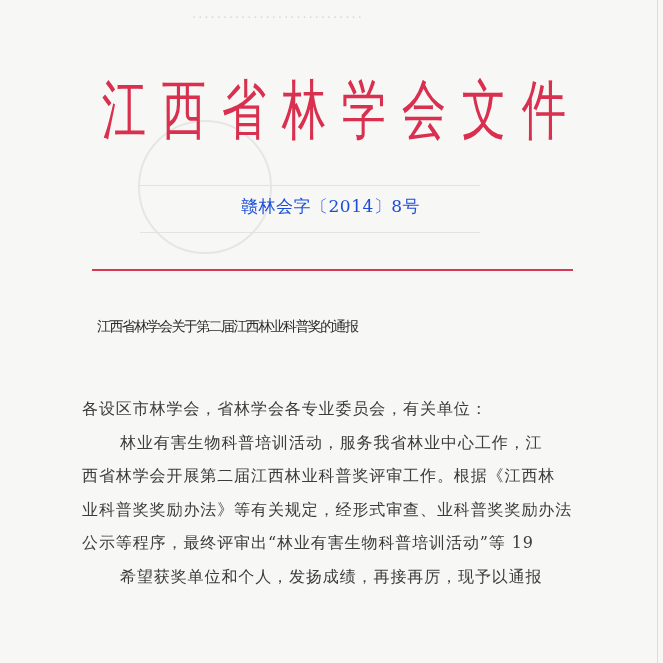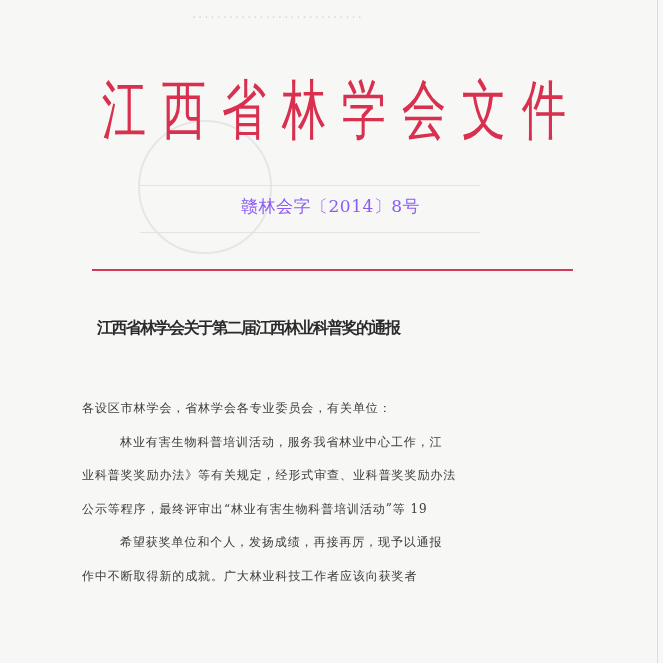--- a/index.html
+++ b/index.html
@@ -72,52 +72,52 @@
       transform-origin: center;
       width: 56px;
       text-align: center;
     }
 
     .doc-number {
       position: absolute;
       left: 241px;
       top: 195px;
       font-size: 17px;
-      color: #8b5cf6;
+      color: #1d4ed8;
       letter-spacing: 0.5px;
       white-space: nowrap;
     }
 
     .red-rule {
       position: absolute;
       left: 92px;
       top: 269px;
       width: 481px;
       height: 2px;
       background: #d63955;
     }
 
     .notice-title {
       position: absolute;
       left: 97px;
       top: 318px;
-      font-size: 16px;
-      font-weight: bold;
+      font-size: 14px;
+      font-weight: normal;
       color: #2b2b2b;
       letter-spacing: -1.6px;
       white-space: nowrap;
       font-family: "DejaVu Serif", "Liberation Serif", serif;
     }
 
     .body-text {
       position: absolute;
       left: 82px;
       top: 392px;
       width: 520px;
-      font-size: 12px;
+      font-size: 16px;
       line-height: 33.5px;
       color: #3c3c3c;
       font-family: "DejaVu Serif", "Liberation Serif", serif;
     }
     .body-line {
       display: block;
       white-space: nowrap;
       letter-spacing: 0.9px;
     }
     .indent { padding-left: 38px; }
@@ -165,24 +165,24 @@
 
   <div class="doc-number">赣林会字〔2014〕8号</div>
 
   <div class="red-rule"></div>
 
   <div class="notice-title">江西省林学会关于第二届江西林业科普奖的通报</div>
 
   <div class="body-text">
     <span class="body-line">各设区市林学会，省林学会各专业委员会，有关单位：</span>
     <span class="body-line indent">林业有害生物科普培训活动，服务我省林业中心工作，江</span>
+    <span class="body-line">西省林学会开展第二届江西林业科普奖评审工作。根据《江西林</span>
     <span class="body-line">业科普奖奖励办法》等有关规定，经形式审查、业科普奖奖励办法</span>
     <span class="body-line">公示等程序，最终评审出“林业有害生物科普培训活动”等 19</span>
     <span class="body-line indent">希望获奖单位和个人，发扬成绩，再接再厉，现予以通报</span>
-    <span class="body-line">作中不断取得新的成就。广大林业科技工作者应该向获奖者</span>
   </div>
 
   <div class="watermark">
     <span class="wm-icon">
       <svg width="16" height="16" viewBox="0 0 16 16">
         <ellipse cx="6" cy="6.5" rx="5" ry="4.2" fill="none" stroke="#8a8a8a" stroke-width="1"></ellipse>
         <ellipse cx="10.5" cy="9.5" rx="4.2" ry="3.5" fill="none" stroke="#8a8a8a" stroke-width="1"></ellipse>
         <circle cx="4.3" cy="5.6" r="0.7" fill="#8a8a8a"></circle>
         <circle cx="7.6" cy="5.6" r="0.7" fill="#8a8a8a"></circle>
       </svg>

